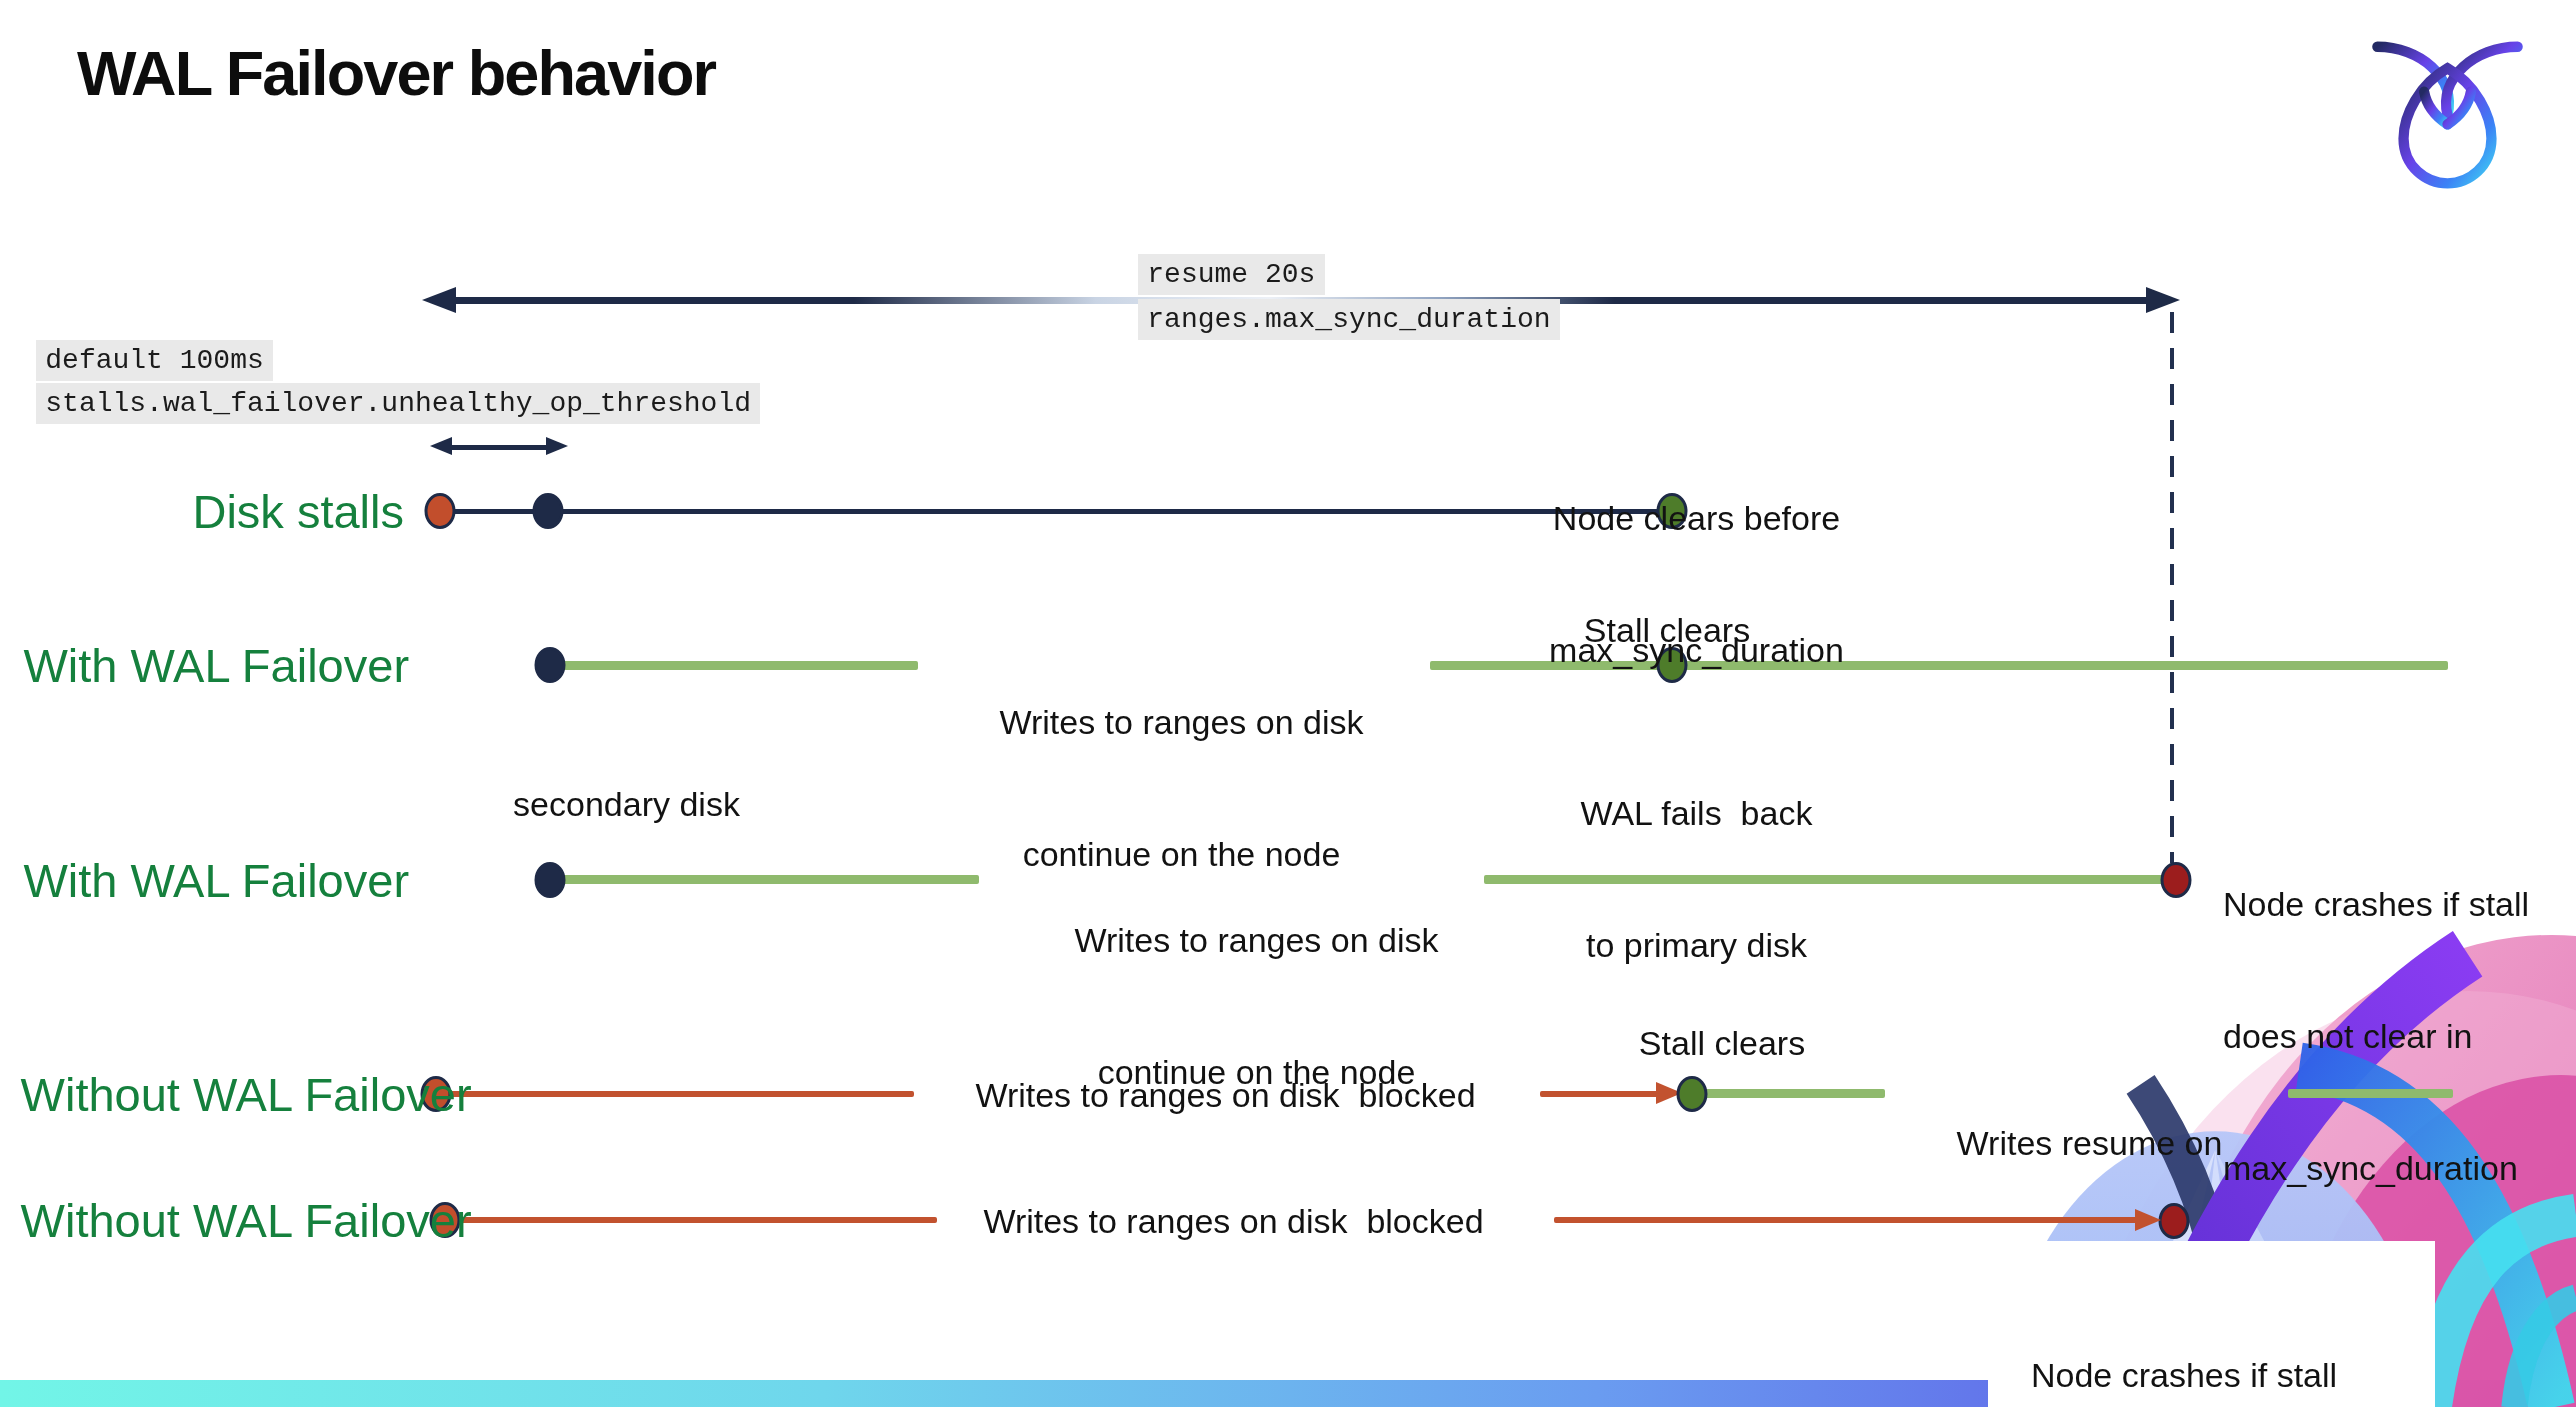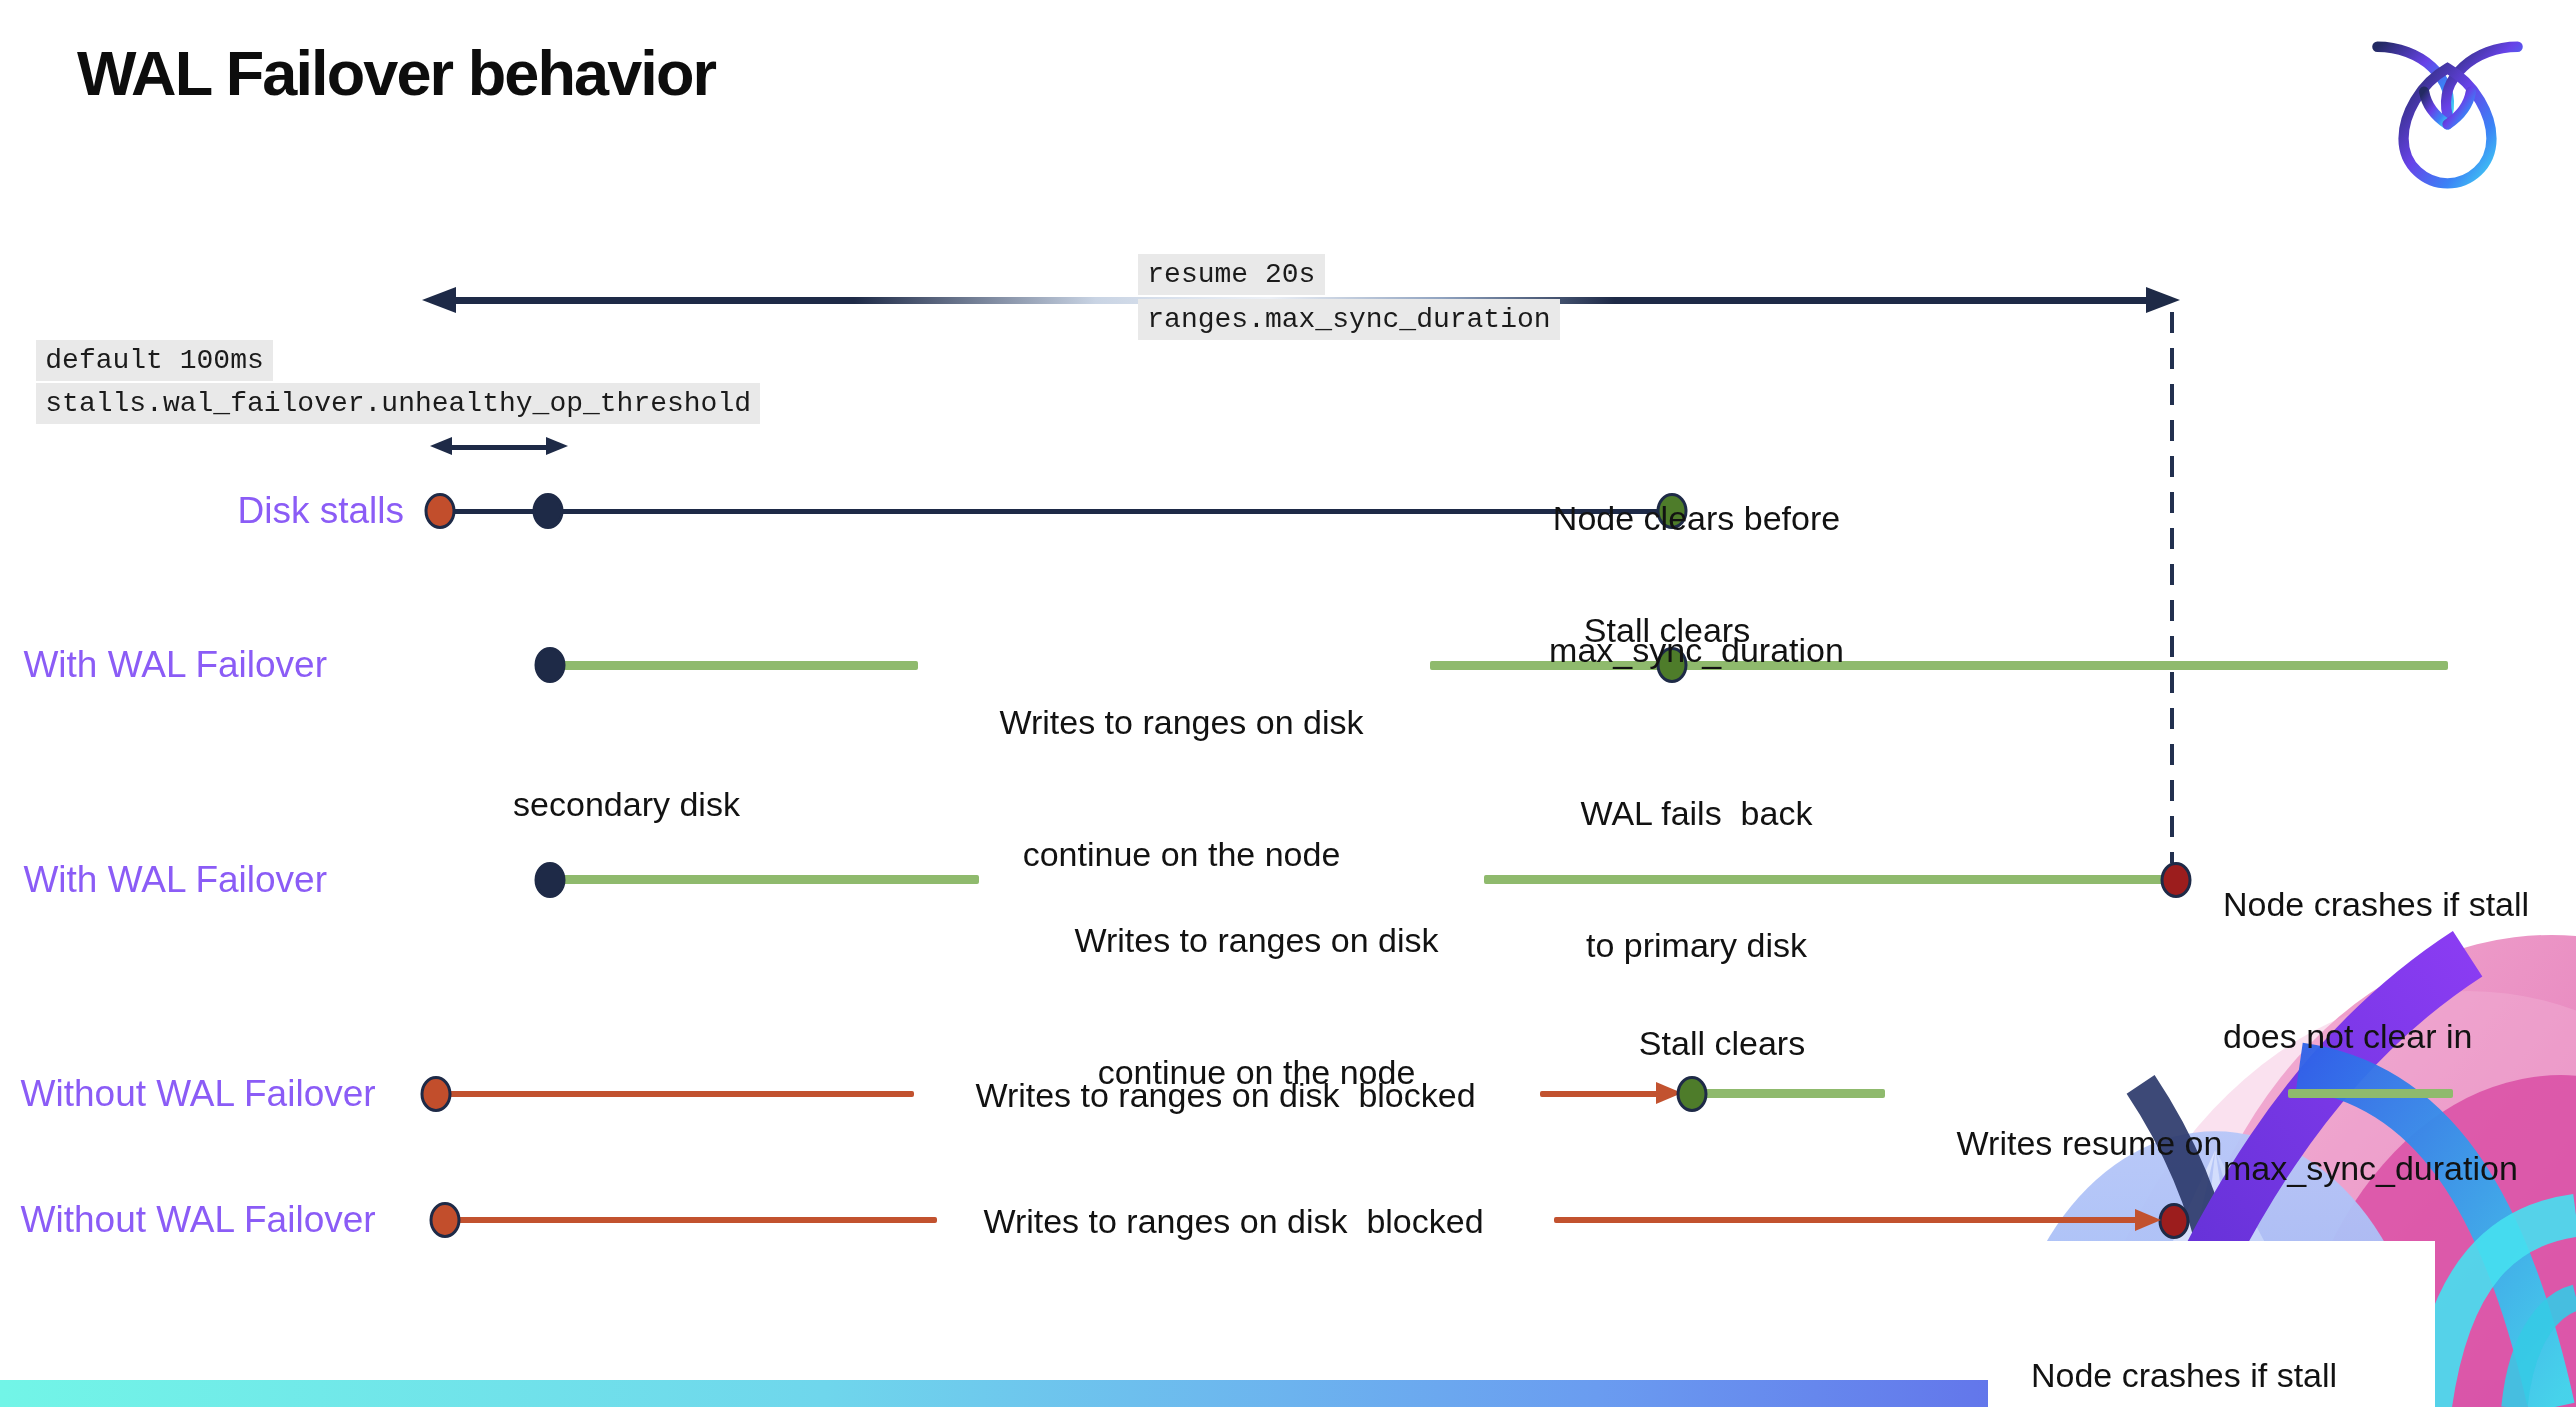--- a/index.html
+++ b/index.html
@@ -43,21 +43,21 @@
     background:linear-gradient(90deg,#1e2a47 0%,#1e2a47 24%,#c9d4e4 38%,#ecf0f6 48%,#90a3c0 58%,#1e2a47 68%,#1e2a47 100%);
   }
   .dash-v{
     width:3.7px;
     background:repeating-linear-gradient(180deg,#22304f 0px,#22304f 20.6px,transparent 20.6px,transparent 36px);
     z-index:3;
   }
   
   .note{font-size:34px;line-height:44px;color:#121212;white-space:pre-wrap;z-index:5;}
   .note.center{text-align:center;}
-  .rowlabel{font-size:37px;color:#8b5cf6;transform:translateY(-50%);z-index:5;white-space:nowrap;}
+  .rowlabel{font-size:47px;color:#15803d;transform:translateY(-50%);z-index:5;white-space:nowrap;}
   
   .callout{
     background:#ffffff;z-index:6;
   }
   .callout .note{position:absolute;left:43px;top:18.7px;line-height:46px;}
   
   .bottom-bar{
     left:0;top:1380px;width:2576px;height:28px;z-index:0;
     background:linear-gradient(90deg,#72f5e7 0%,#6fd6ec 32%,#6a9cf0 62%,#5f63e8 85%,#5c5ce4 100%);
   }

